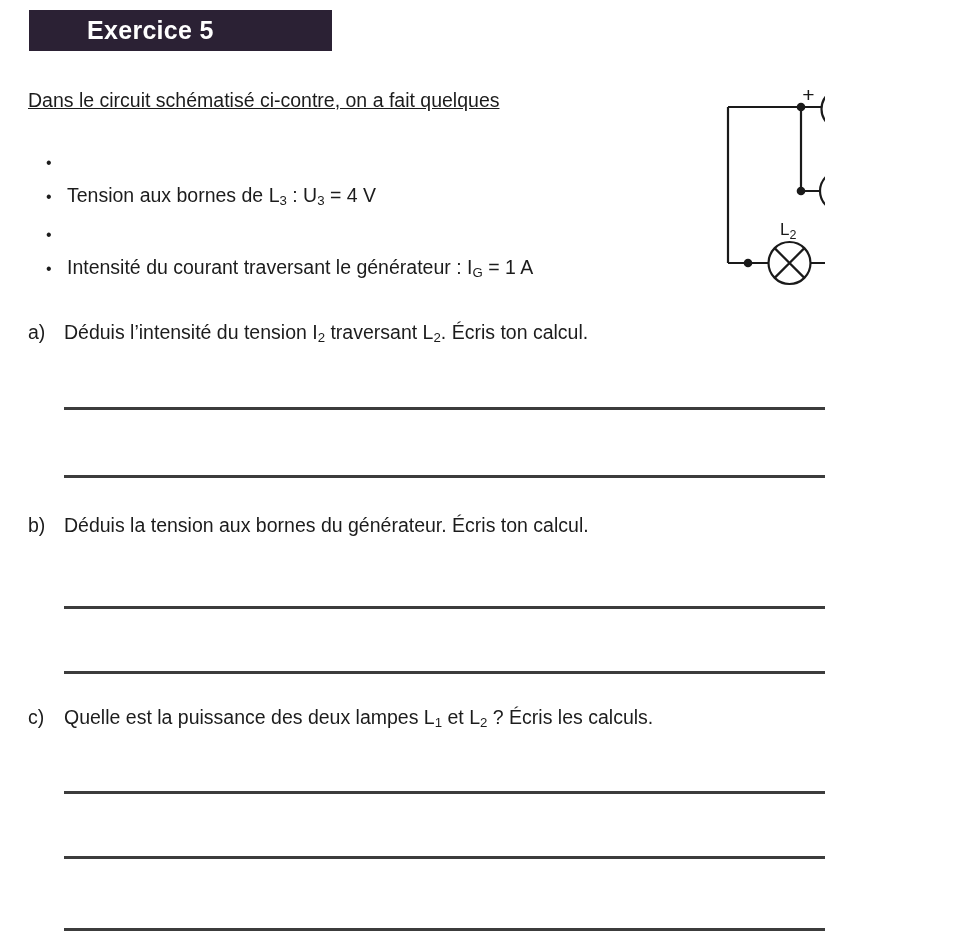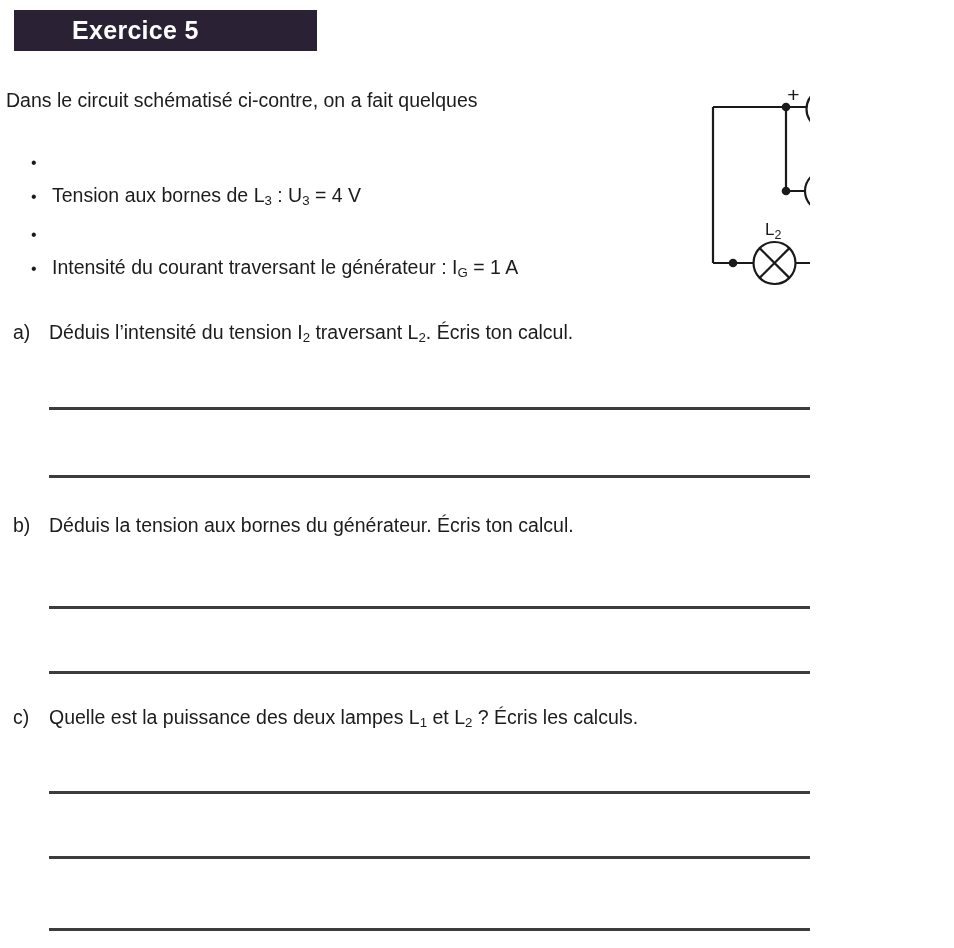--- a/index.html
+++ b/index.html
@@ -1,30 +1,31 @@
 <!DOCTYPE html>
 <html><head>
 <meta charset="utf-8">
 <style>
   html,body{margin:0;padding:0;background:#fff;}
   .page{
     position:relative;width:810px;height:948px;background:#ffffff;
-    font-family:"Liberation Sans", sans-serif;color:#1c1c1c;overflow:hidden;
+    font-family:"Liberation Sans", sans-serif;color:#1c1c1c;overflow:hidden;margin-left:15px;
   }
   .header-bar{
     position:absolute;left:14px;top:10px;width:303px;height:41px;
     background:#2b2134;display:flex;align-items:center;
   }
   .header-title{
     color:#ffffff;font-weight:bold;font-size:25px;margin-left:58px;
     letter-spacing:.3px;
   }
   .intro{
-    position:absolute;left:6px;top:84px;font-size:19.5px;line-height:32px;
+    position:absolute;left:13px;top:84px;font-size:19.5px;line-height:32px;
     white-space:nowrap;
+    text-decoration:underline;
   }
   .bullets{position:absolute;left:31px;top:146px;}
   .bullet-row{display:flex;align-items:baseline;font-size:19.5px;line-height:33.4px;white-space:nowrap;}
   .bullet-marker{width:21px;font-size:16px;flex-shrink:0;}
   .question{
     position:absolute;left:13px;display:flex;font-size:19.5px;line-height:30px;
     white-space:nowrap;
   }
   .q-label{width:36px;flex-shrink:0;}
   .q-a{top:317px;} .q-b{top:510px;} .q-c{top:702px;}

